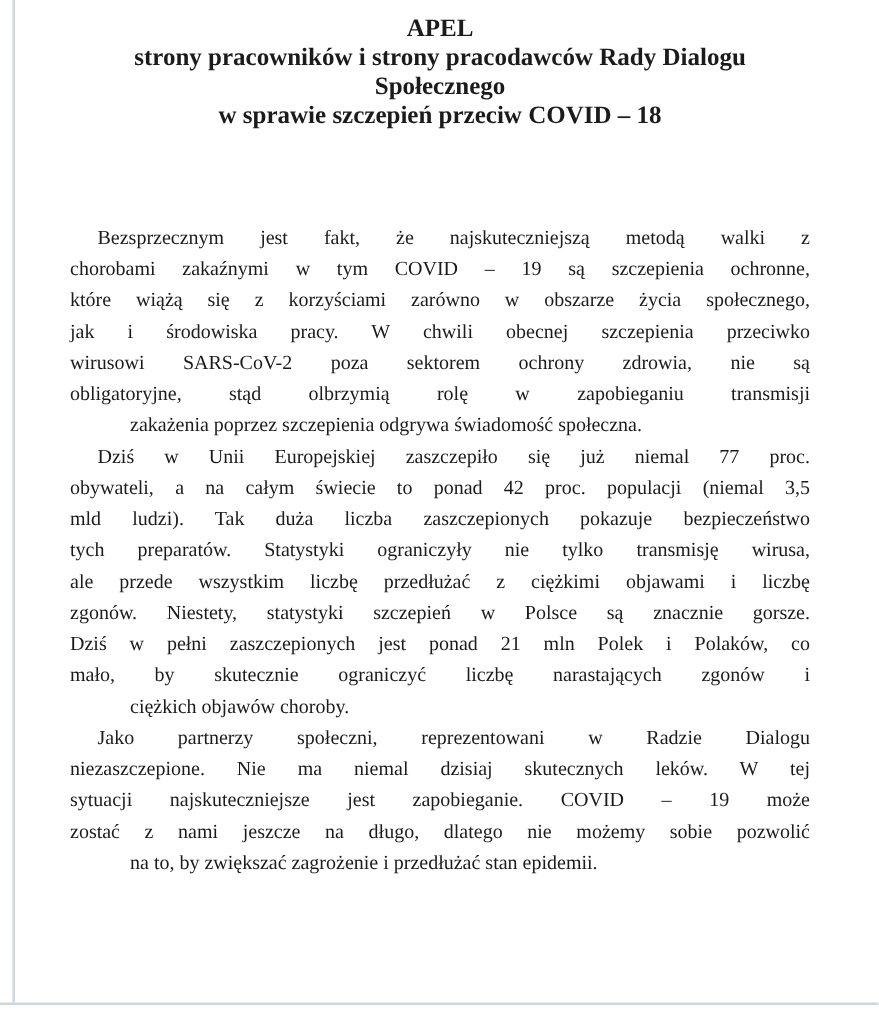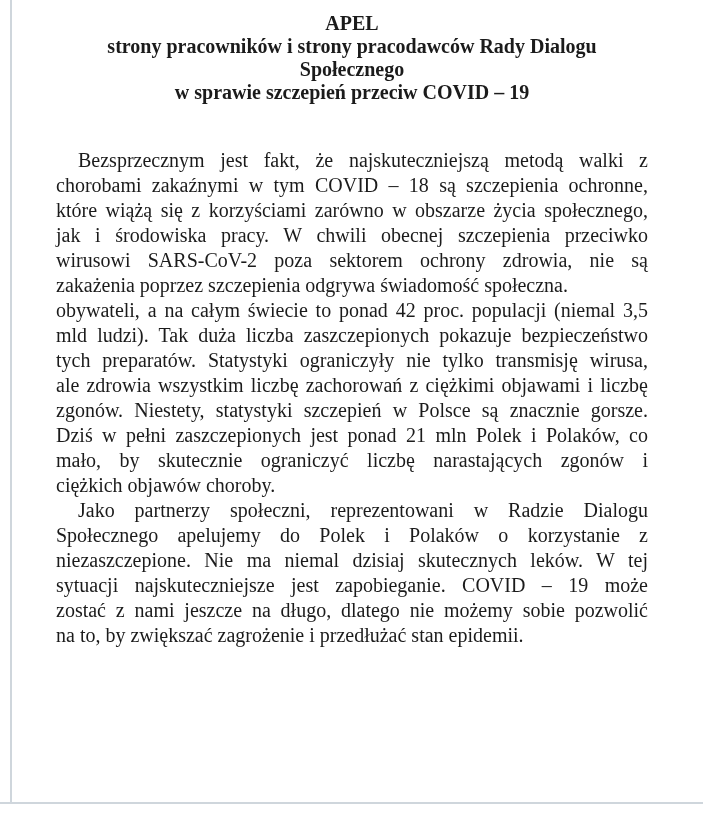--- a/index.html
+++ b/index.html
@@ -25,43 +25,44 @@
     height: 802px;
     overflow: hidden;
   }
   .doc {
     position: absolute;
     left: 56px;
     top: 12px;
     width: 592px;
   }
   .title-block {
-    margin-bottom: 44px;
+    margin-bottom: 74px;
   }
   .title-line {
     font-weight: 700;
     font-size: 20px;
     line-height: 23px;
     text-align: center;
     white-space: nowrap;
   }
   .paragraph {
     margin: 0;
   }
   .line {
-    font-size: 20px;
+    font-size: 16px;
     line-height: 25px;
     text-align: justify;
     text-align-last: justify;
   }
   .line.indent {
     text-indent: 22px;
   }
   .line.last {
     text-align-last: left;
+    margin-left: 48px;
   }
   
   .edge-left {
     position: absolute;
     left: 10px;
     top: 0;
     width: 2px;
     height: 802px;
     background: #cfd6dc;
   }
@@ -79,46 +80,47 @@
 
 <div class="screen">
 
   <div class="page-clip">
     <div class="doc">
 
       <div class="title-block">
         <div class="title-line">APEL</div>
         <div class="title-line">strony pracowników i strony pracodawców Rady Dialogu</div>
         <div class="title-line">Społecznego</div>
-        <div class="title-line">w sprawie szczepień przeciw COVID – 19</div>
+        <div class="title-line">w sprawie szczepień przeciw COVID – 18</div>
       </div>
 
       <div class="paragraph">
         <div class="line indent">Bezsprzecznym jest fakt, że najskuteczniejszą metodą walki z</div>
-        <div class="line">chorobami zakaźnymi w tym COVID – 18 są szczepienia ochronne,</div>
+        <div class="line">chorobami zakaźnymi w tym COVID – 19 są szczepienia ochronne,</div>
         <div class="line">które wiążą się z korzyściami zarówno w obszarze życia społecznego,</div>
         <div class="line">jak i środowiska pracy. W chwili obecnej szczepienia przeciwko</div>
         <div class="line">wirusowi SARS-CoV-2 poza sektorem ochrony zdrowia, nie są</div>
+        <div class="line">obligatoryjne, stąd olbrzymią rolę w zapobieganiu transmisji</div>
         <div class="line last">zakażenia poprzez szczepienia odgrywa świadomość społeczna.</div>
       </div>
 
       <div class="paragraph">
+        <div class="line indent">Dziś w Unii Europejskiej zaszczepiło się już niemal 77 proc.</div>
         <div class="line">obywateli, a na całym świecie to ponad 42 proc. populacji (niemal 3,5</div>
         <div class="line">mld ludzi). Tak duża liczba zaszczepionych pokazuje bezpieczeństwo</div>
         <div class="line">tych preparatów. Statystyki ograniczyły nie tylko transmisję wirusa,</div>
-        <div class="line">ale zdrowia wszystkim liczbę zachorowań z ciężkimi objawami i liczbę</div>
+        <div class="line">ale przede wszystkim liczbę przedłużać z ciężkimi objawami i liczbę</div>
         <div class="line">zgonów. Niestety, statystyki szczepień w Polsce są znacznie gorsze.</div>
         <div class="line">Dziś w pełni zaszczepionych jest ponad 21 mln Polek i Polaków, co</div>
         <div class="line">mało, by skutecznie ograniczyć liczbę narastających zgonów i</div>
         <div class="line last">ciężkich objawów choroby.</div>
       </div>
 
       <div class="paragraph">
         <div class="line indent">Jako partnerzy społeczni, reprezentowani w Radzie Dialogu</div>
-        <div class="line">Społecznego apelujemy do Polek i Polaków o korzystanie z</div>
         <div class="line">niezaszczepione. Nie ma niemal dzisiaj skutecznych leków. W tej</div>
         <div class="line">sytuacji najskuteczniejsze jest zapobieganie. COVID – 19 może</div>
         <div class="line">zostać z nami jeszcze na długo, dlatego nie możemy sobie pozwolić</div>
         <div class="line last">na to, by zwiększać zagrożenie i przedłużać stan epidemii.</div>
       </div>
 
     </div>
   </div>
 
   <div class="edge-left"></div>

